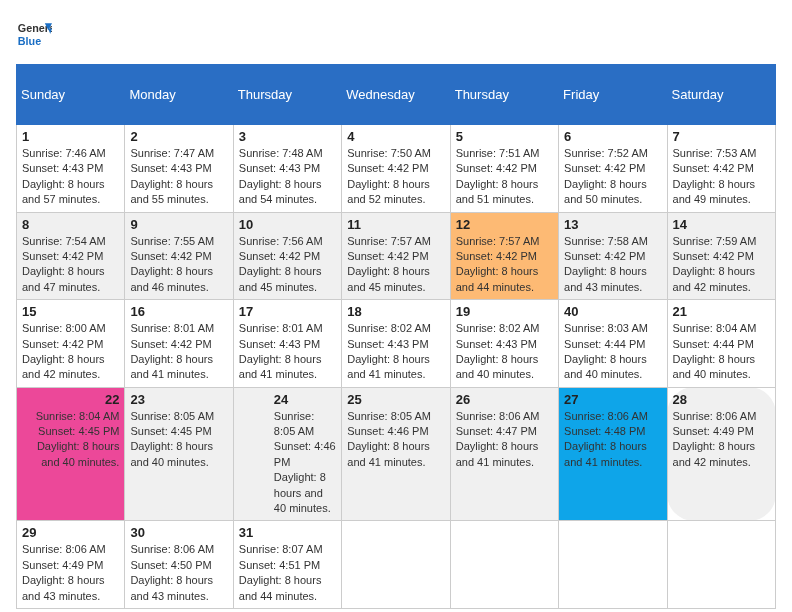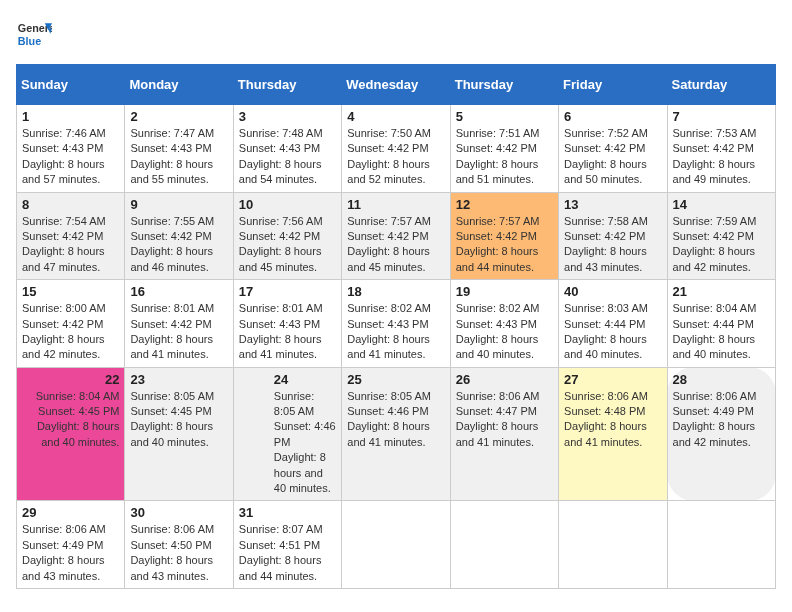--- a/index.html
+++ b/index.html
@@ -39,24 +39,24 @@
       color: #444;
     }
     .calendar {
       width: 100%;
       border-collapse: collapse;
       font-size: 11px;
     }
     .calendar th {
       background: #2a6ec4;
       color: #fff;
-      padding: 12px 4px;
+      padding: 22px 4px;
       text-align: left;
       font-size: 13px;
-      font-weight: bold;
+      font-weight: normal;
       border: 1px solid #2a6ec4;
     }
     .calendar td {
       border: 1px solid #ccc;
       vertical-align: top;
       padding: 4px 5px;
       width: calc(100% / 7);
       height: 80px;
       background: #fff;
     }
@@ -218,21 +218,21 @@
           <div class="day-info">Sunrise: 8:05 AM<br>Sunset: 4:46 PM<br>Daylight: 8 hours and 40 minutes.</div>
         </td>
         <td style="background: rgb(240, 240, 240);">
           <span class="day-number">25</span>
           <div class="day-info">Sunrise: 8:05 AM<br>Sunset: 4:46 PM<br>Daylight: 8 hours and 41 minutes.</div>
         </td>
         <td style="background: rgb(240, 240, 240);">
           <span class="day-number">26</span>
           <div class="day-info">Sunrise: 8:06 AM<br>Sunset: 4:47 PM<br>Daylight: 8 hours and 41 minutes.</div>
         </td>
-        <td style="background: #fef9c3; margin-left: 39px;">
+        <td style="background: #0ea5e9; margin-left: 39px;">
           <span class="day-number">27</span>
           <div class="day-info">Sunrise: 8:06 AM<br>Sunset: 4:48 PM<br>Daylight: 8 hours and 41 minutes.</div>
         </td>
         <td style="background: rgb(240, 240, 240); border-radius: 27px;">
           <span class="day-number">28</span>
           <div class="day-info">Sunrise: 8:06 AM<br>Sunset: 4:49 PM<br>Daylight: 8 hours and 42 minutes.</div>
         </td>
       </tr>
       <tr>
         <td>

